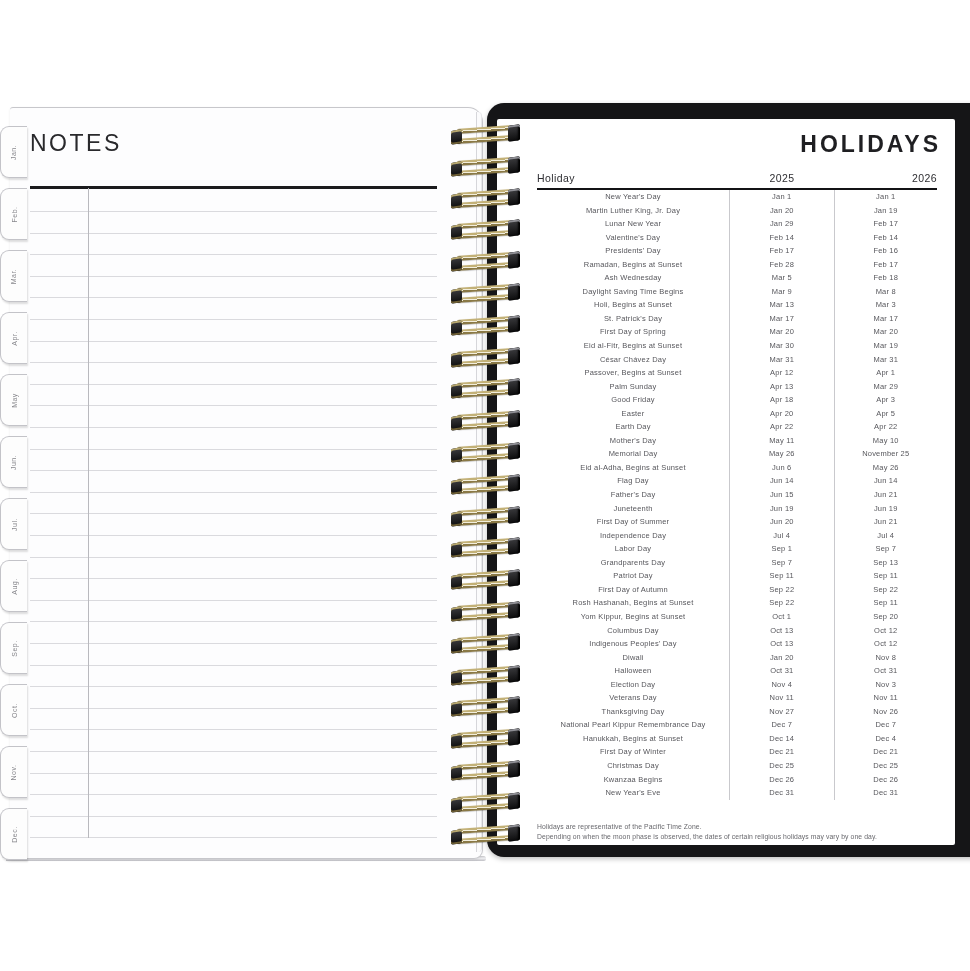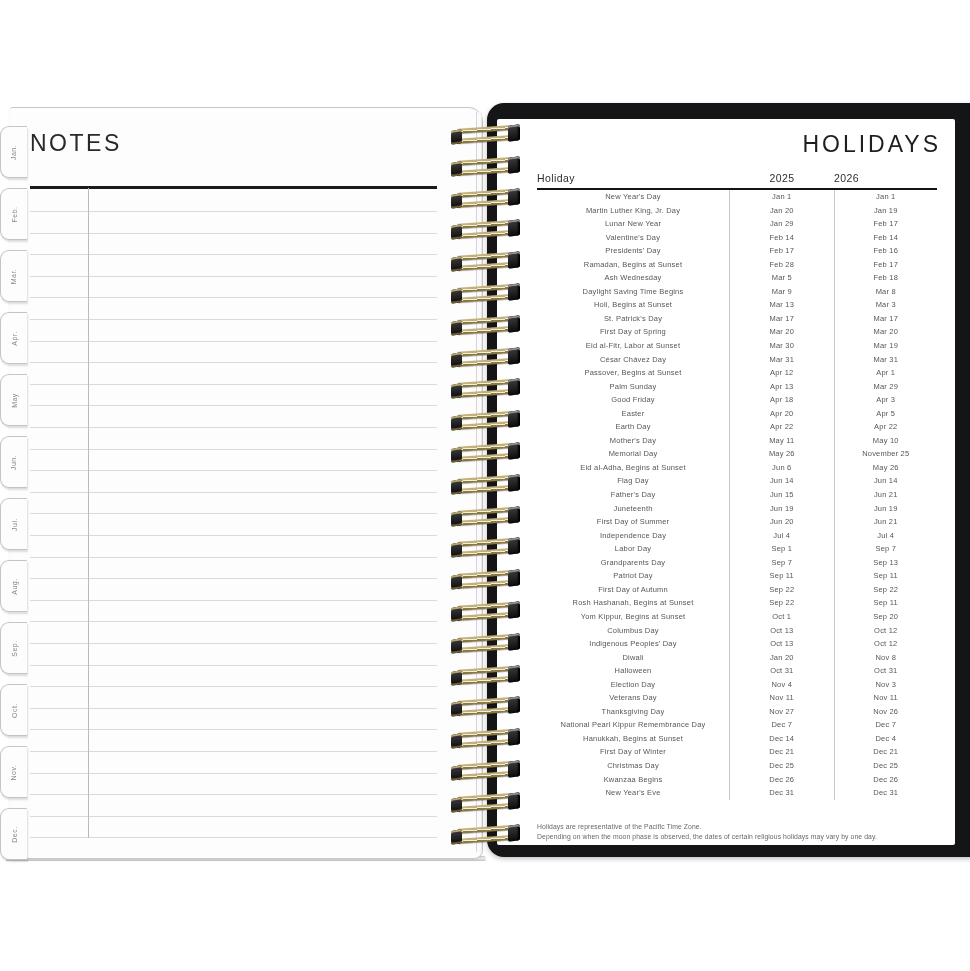--- a/index.html
+++ b/index.html
@@ -63,30 +63,30 @@
     background:#151517;border-radius:17px 4px 4px 17px;
     box-shadow:0 2px 5px rgba(0,0,0,.25);
     z-index:2;
   }
   .right-page{
     position:absolute;left:497px;top:119px;width:458px;height:726px;
     background:#ffffff;border-radius:2px;z-index:3;
   }
   .holidays-title{
     position:absolute;right:14px;top:12px;
-    font-size:23px;letter-spacing:3px;color:#1f1f22;font-weight:400;
+    font-size:23px;letter-spacing:3px;color:#1f1f22;font-weight:700;
   }
 
   
   .table{position:absolute;left:40px;top:53px;width:400px;}
   .thead{display:flex;align-items:flex-end;padding-bottom:4px;border-bottom:2px solid #131315;}
   .th{font-size:10.5px;color:#2e2e32;letter-spacing:.4px;}
   .th.name{width:193px;text-align:left;}
   .th.c1{width:104px;text-align:center;}
-  .th.c2{width:103px;text-align:left;}
+  .th.c2{width:103px;text-align:right;}
   .tbody{display:block;}
   .trow{display:flex;height:13.55px;align-items:center;}
   .td{font-size:7.5px;color:#57575c;letter-spacing:.2px;line-height:13.55px;height:13.55px;}
   .td.name{width:193px;text-align:center;}
   .td.d1{width:104px;text-align:center;border-left:1px solid #c9c9cd;}
   .td.d2{width:103px;text-align:center;border-left:1px solid #c9c9cd;}
 
   .footnote{
     position:absolute;left:40px;top:703px;width:400px;
     font-size:6.8px;line-height:9.5px;color:#68686d;letter-spacing:.1px;
@@ -252,21 +252,21 @@
             <div class="td name">St. Patrick's Day</div>
             <div class="td d1">Mar 17</div>
             <div class="td d2">Mar 17</div>
           </div>
           <div class="trow">
             <div class="td name">First Day of Spring</div>
             <div class="td d1">Mar 20</div>
             <div class="td d2">Mar 20</div>
           </div>
           <div class="trow">
-            <div class="td name">Eid al-Fitr, Labor at Sunset</div>
+            <div class="td name">Eid al-Fitr, Begins at Sunset</div>
             <div class="td d1">Mar 30</div>
             <div class="td d2">Mar 19</div>
           </div>
           <div class="trow">
             <div class="td name">César Chávez Day</div>
             <div class="td d1">Mar 31</div>
             <div class="td d2">Mar 31</div>
           </div>
           <div class="trow">
             <div class="td name">Passover, Begins at Sunset</div>

